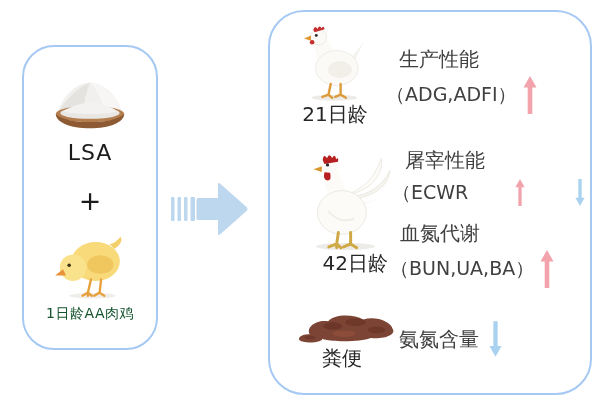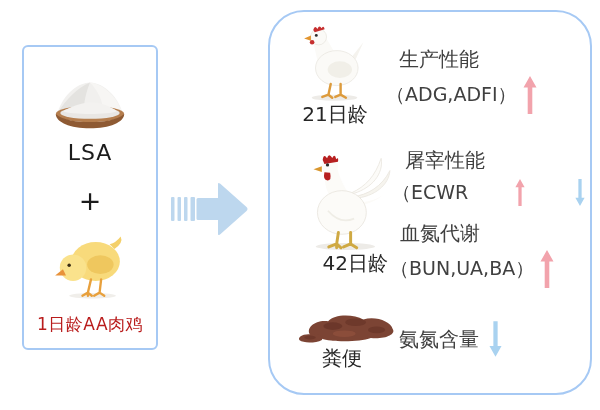--- a/index.html
+++ b/index.html
@@ -1,32 +1,32 @@
 <!DOCTYPE html>
 <html><head>
 <meta charset="utf-8">
 <style>
   html,body{margin:0;padding:0;background:#fff;}
   body{width:600px;height:410px;position:relative;overflow:hidden;
        font-family:"DejaVu Sans","Liberation Sans",sans-serif;}
   .stage{position:absolute;left:0;top:0;width:600px;height:410px;}
 
   
-  .panel{position:absolute;border:2.5px solid #a6c9f4;border-radius:6px;background:#fff;box-sizing:border-box;}
+  .panel{position:absolute;border:2.5px solid #a6c9f4;border-radius:32px;background:#fff;box-sizing:border-box;}
   .panel.left{left:22px;top:45px;width:136px;height:305px;}
   .panel.right{left:268px;top:10px;width:324px;height:385px;border-radius:36px;}
 
   .abs{position:absolute;}
   .center-x{left:0;right:0;text-align:center;}
 
   
   .img-label{color:#262626;font-size:20px;line-height:1.1;white-space:nowrap;}
   .lsa-label{color:#1c1c1c;font-size:22px;letter-spacing:1px;}
   .plus{color:#1c1c1c;font-size:27px;font-weight:400;line-height:1;}
-  .subject-label{color:#b91c1c;font-size:17px;letter-spacing:.5px;white-space:nowrap;margin-top:8px;}
+  .subject-label{color:#14532d;font-size:14px;letter-spacing:.5px;white-space:nowrap;}
   .f-title{color:#404040;font-size:20px;line-height:1.15;white-space:nowrap;}
   .f-detail{color:#404040;font-size:19px;line-height:1.15;white-space:nowrap;display:flex;align-items:center;}
   .f-detail .txt{white-space:pre;}
 
   
   .arrow-big{width:14px;height:38px;display:inline-block;vertical-align:middle;}
   .arrow-inline{width:12px;height:27px;display:inline-block;vertical-align:-6px;margin:0 2px;}
   .ml6{margin-left:6px;} .ml10{margin-left:10px;}
 
   svg{display:block;}

